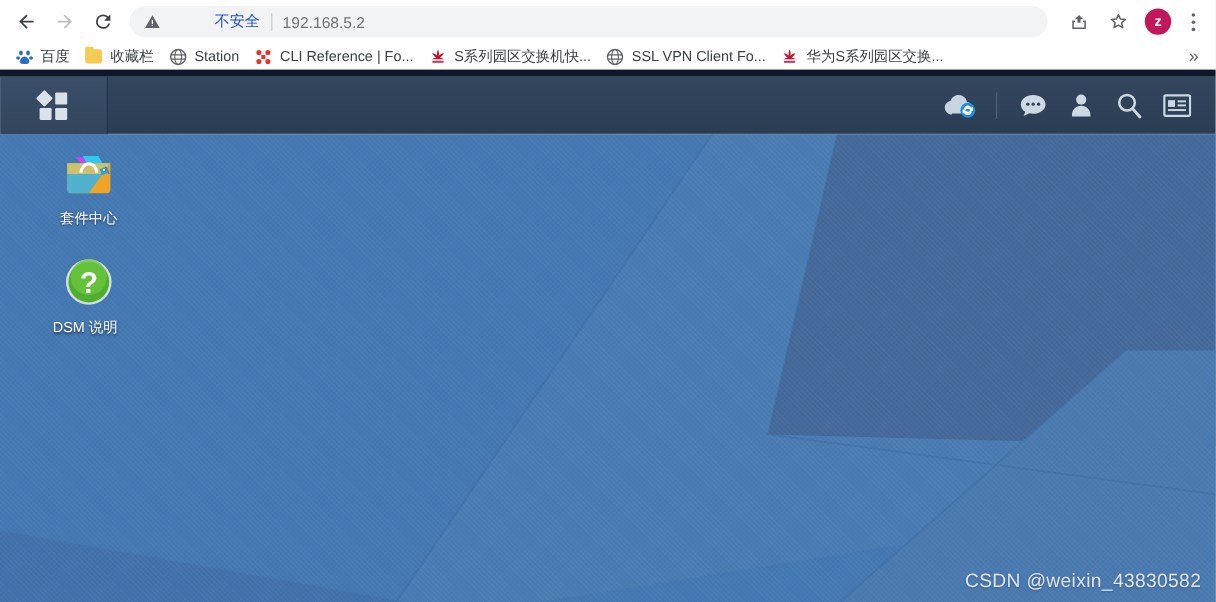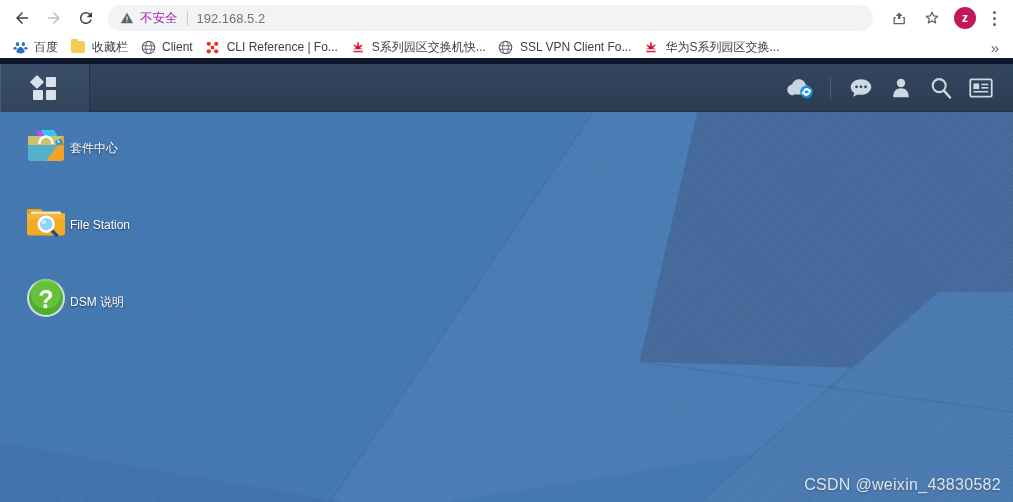--- a/index.html
+++ b/index.html
@@ -40,23 +40,24 @@
     background: #f1f3f4;
     border-radius: 13px;
     display: flex;
     align-items: center;
     padding: 0 12px;
     min-width: 0;
   }
   .warn-tri { flex: 0 0 auto; margin-right: 6px; display: block; }
   .not-secure {
     font-size: 12.5px;
-    color: #a21caf;
+    color: #1d4ed8;
     white-space: nowrap;
     flex: 0 0 auto;
+    margin-left: 39px;
   }
   .url-div {
     width: 1px; height: 15px;
     background: #c8ccd0;
     margin: 0 9px;
     flex: 0 0 auto;
   }
   .url-text {
     font-size: 13px;
     color: #737373;
@@ -231,22 +232,22 @@
   
   .icons {
     position: absolute;
     left: 22px; top: 8px;
     width: 76px;
   }
   .dicon {
     width: 76px;
     margin-bottom: 22px;
     display: flex;
-    flex-direction: row;
-    align-items: center;
+    flex-direction: column;
+    align-items: flex-end;
   }
   .dicon-art {
     width: 48px; height: 48px;
     position: relative;
     margin-bottom: 7px;
   }
   .dicon-label {
     font-size: 12px;
     color: #ffffff;
     text-align: center;
@@ -343,21 +344,21 @@
   </div>
 
   <div class="bm">
     <span class="bm-ico">
       <svg class="fav-globe" width="15" height="15" viewBox="0 0 24 24">
         <circle cx="12" cy="12" r="10" fill="none" stroke="#5f6368" stroke-width="1.9"></circle>
         <ellipse cx="12" cy="12" rx="4.6" ry="10" fill="none" stroke="#5f6368" stroke-width="1.5"></ellipse>
         <path d="M2.4 9.2h19.2M2.4 14.8h19.2" stroke="#5f6368" stroke-width="1.5"></path>
       </svg>
     </span>
-    <span class="bm-label">Client</span>
+    <span class="bm-label">Station</span>
   </div>
 
   <div class="bm">
     <span class="bm-ico">
       <svg class="fav-fortinet" width="15" height="15" viewBox="0 0 24 24">
         <circle cx="6" cy="6" r="3.4" fill="#ee3124"></circle>
         <circle cx="18" cy="6" r="3.4" fill="#ee3124"></circle>
         <circle cx="6" cy="18" r="3.4" fill="#ee3124"></circle>
         <circle cx="18" cy="18" r="3.4" fill="#ee3124"></circle>
         <rect x="9.3" y="9.3" width="5.4" height="5.4" fill="#ee3124"></rect>
@@ -488,34 +489,20 @@
           <path d="M17.5 24c0-4.2 2.9-7.5 6.5-7.5s6.5 3.3 6.5 7.5" fill="none" stroke="#fdfdfd" stroke-width="2.6"></path>
           <path d="M33 21l5-2 2 5-5 2z" fill="#2e9fe0"></path>
           <circle cx="36.6" cy="21.6" r="1" fill="#ffffff"></circle>
           <path d="M38 19l3 6" stroke="#2489c6" stroke-width="1.2"></path>
         </svg>
       </div>
       <div class="dicon-label">套件中心</div>
     </div>
 
 
-    <div class="dicon">
-      <div class="dicon-art">
-        <svg width="48" height="48" viewBox="0 0 48 48">
-          <path d="M5 12h14l3.4 4H43v3H5z" fill="#e8a31f"></path>
-          <rect x="9" y="14.5" width="30" height="5" rx="1" fill="#f6e3b4"></rect>
-          <path d="M5 17h38v19a2.4 2.4 0 0 1-2.4 2.4H7.4A2.4 2.4 0 0 1 5 36z" fill="#f3ab24"></path>
-          <path d="M5 17h38v5H5z" fill="#f7bd4c" opacity=".6"></path>
-          <path d="M27.2 31l7.4 7.3" stroke="#2a4e73" stroke-width="3.4" stroke-linecap="round"></path>
-          <circle cx="24.2" cy="27.2" r="7.4" fill="#8fd6f6" stroke="#ffffff" stroke-width="2.4"></circle>
-          <circle cx="21.8" cy="25" r="2.3" fill="#d6f0fd" opacity=".85"></circle>
-        </svg>
-      </div>
-      <div class="dicon-label">File Station</div>
-    </div>
 
     <div class="dicon">
       <div class="dicon-art">
         <svg width="48" height="48" viewBox="0 0 48 48">
           <circle cx="24" cy="24" r="19" fill="#d3dde4"></circle>
           <circle cx="24" cy="24" r="17" fill="#4fae2d"></circle>
           <circle cx="24" cy="20" r="15" fill="#6cc73f" opacity=".75"></circle>
           <text x="24" y="33.5" font-family="Liberation Sans, sans-serif" font-size="25" font-weight="bold" fill="#ffffff" text-anchor="middle">?</text>
         </svg>
       </div>

